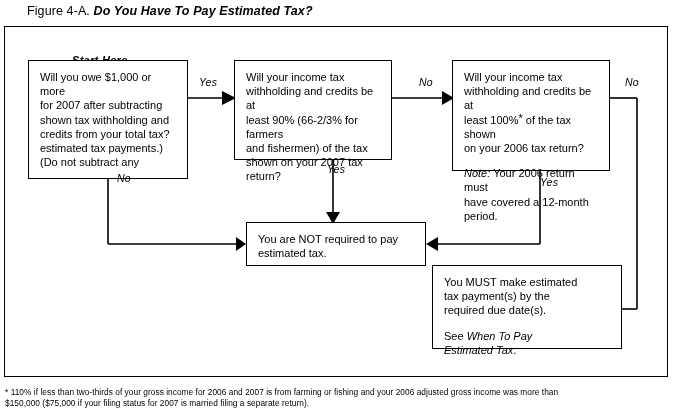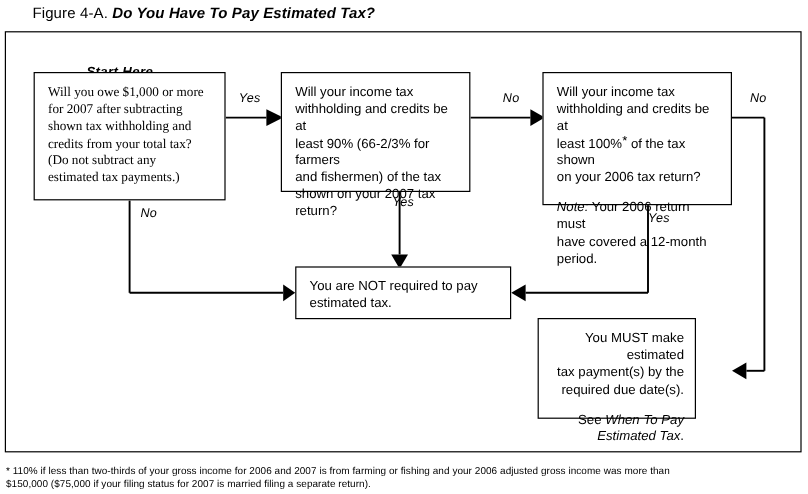--- a/index.html
+++ b/index.html
@@ -74,25 +74,25 @@
   }
   i.it { font-style: italic; }
   sup.ast {
     font-size: 11px;
     vertical-align: baseline;
     line-height: 0;
     position: relative;
     top: -2px;
   }
 
-  #box1 { left: 28px;  top: 60px;  width: 160px; height: 107px; font-family: Liberation Serif, serif; }
+  #box1 { left: 28px;  top: 60px;  width: 160px; height: 119px; }
   #box2 { left: 234px; top: 60px;  width: 158px; height: 100px; }
   #box3 { left: 452px; top: 60px;  width: 158px; height: 111px; }
   #box-not { left: 246px; top: 222px; width: 180px; height: 44px; }
-  #box-must { left: 448px; top: 265px; width: 132px; height: 84px; text-align: right; }
+  #box-must { left: 432px; top: 265px; width: 190px; height: 84px; }
 
   svg.wires {
     position: absolute;
     left: 0; top: 0;
     width: 673px;
     height: 412px;
     overflow: visible;
   }
   .edge-label {
     position: absolute;
@@ -154,22 +154,22 @@
       <polygon points="622,302 610,309 622,316"></polygon>
     </g>
   </svg>
 
   <div class="box" id="box1">
     <div class="inner">
       <p>Will you owe $1,000 or more</p>
       <p>for 2007 after subtracting</p>
       <p>shown tax withholding and</p>
       <p>credits from your total tax?</p>
+      <p>estimated tax payments.)</p>
       <p>(Do not subtract any</p>
-      <p>estimated tax payments.)</p>
     </div>
   </div>
 
   <div class="box" id="box2">
     <div class="inner">
       <p>Will your income tax</p>
       <p>withholding and credits be at</p>
       <p>least 90% (66-2/3% for farmers</p>
       <p>and fishermen) of the tax</p>
       <p>shown on your 2007 tax</p>

